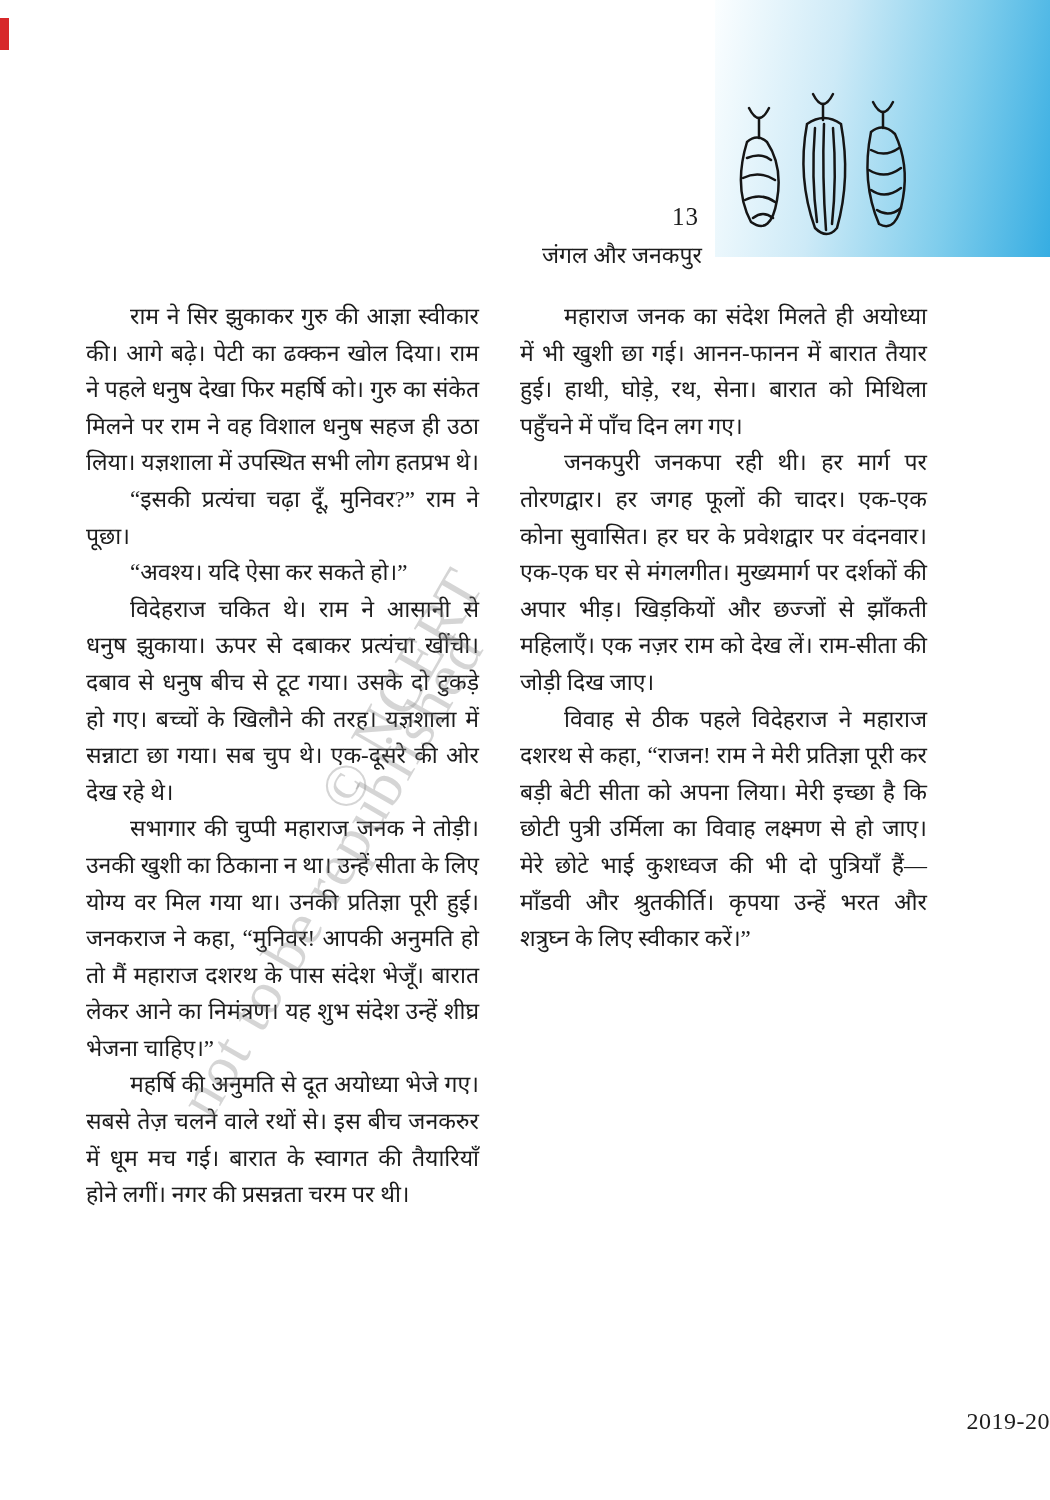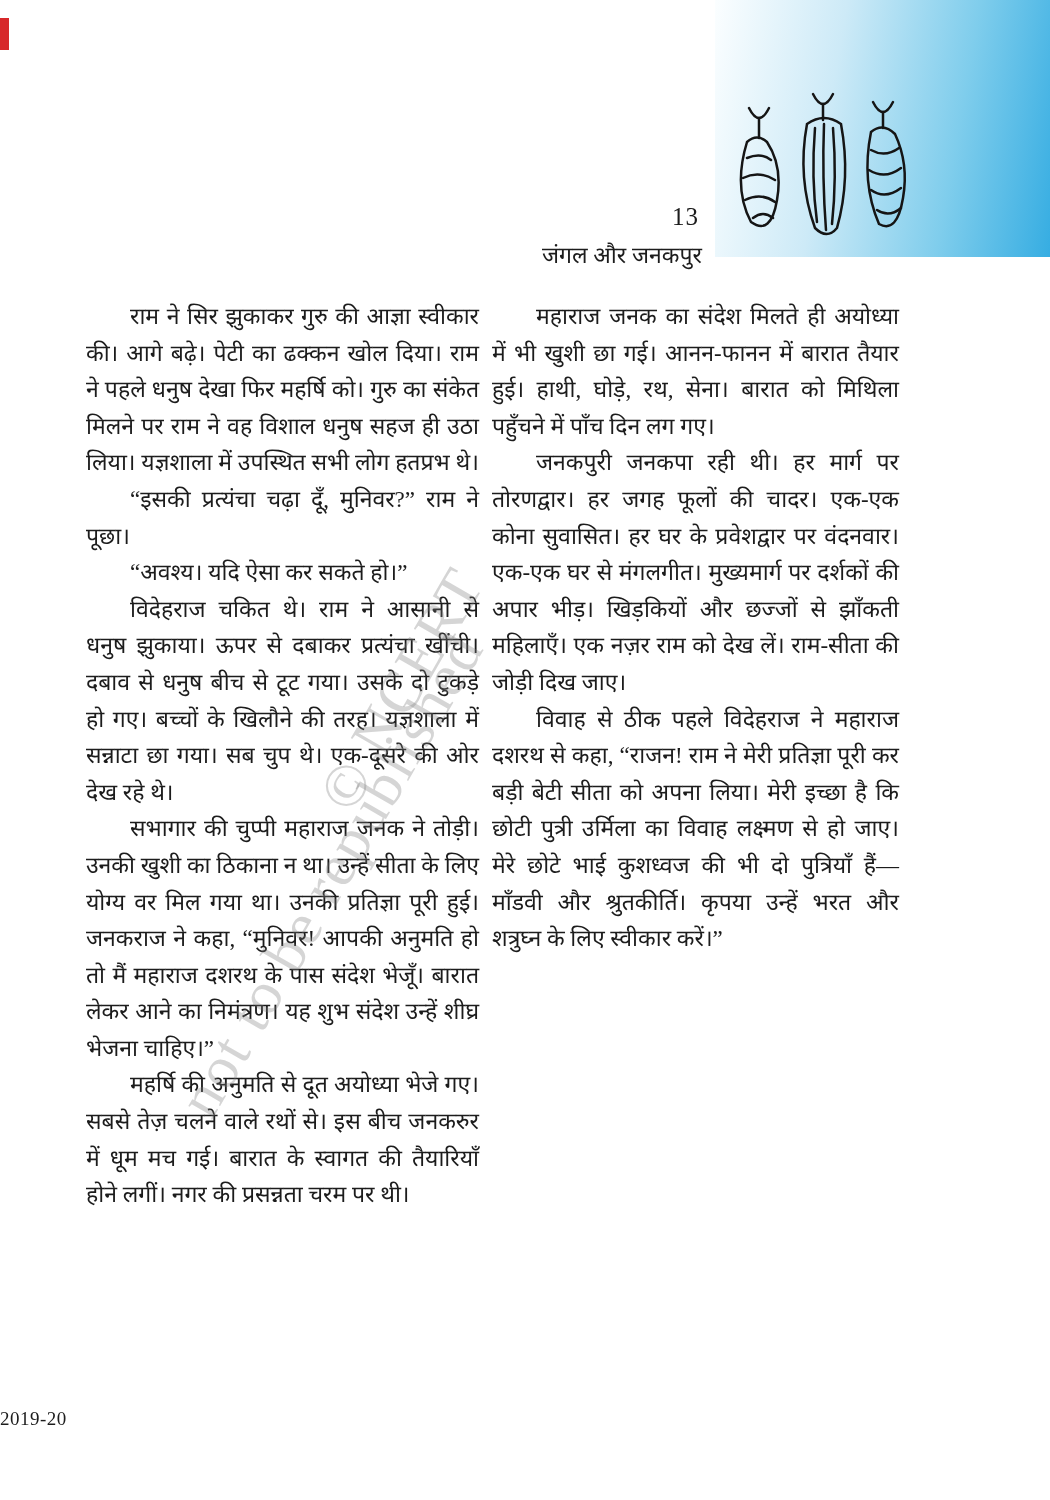--- a/index.html
+++ b/index.html
@@ -30,25 +30,25 @@
     position:absolute;top:238px;right:348px;
     font-size:23px;white-space:nowrap;
   }
   .col{
     position:absolute;top:299px;
     font-size:23px;line-height:36.6px;
     text-align:justify;
     margin-left:8px;
   }
   .col-left{left:78px;width:393px;}
-  .col-right{left:484px;width:407px;}
+  .col-right{left:512px;width:407px;}
   .col p{margin:0;text-indent:44px;}
   .footer{
     position:absolute;left:0;right:0;top:1408px;
-    text-align:left;font-size:19px;letter-spacing:0.5px;
+    text-align:right;font-size:24px;letter-spacing:0.5px;
   }
   .watermark{
     position:absolute;left:0;top:0;width:100%;height:100%;
     pointer-events:none;z-index:5;
   }
   .watermark span{
     position:absolute;display:block;white-space:nowrap;
     font-size:60px;color:rgba(125,125,125,0.32);
     font-family:"Liberation Serif", serif;
     transform:rotate(-60deg);transform-origin:center center;

